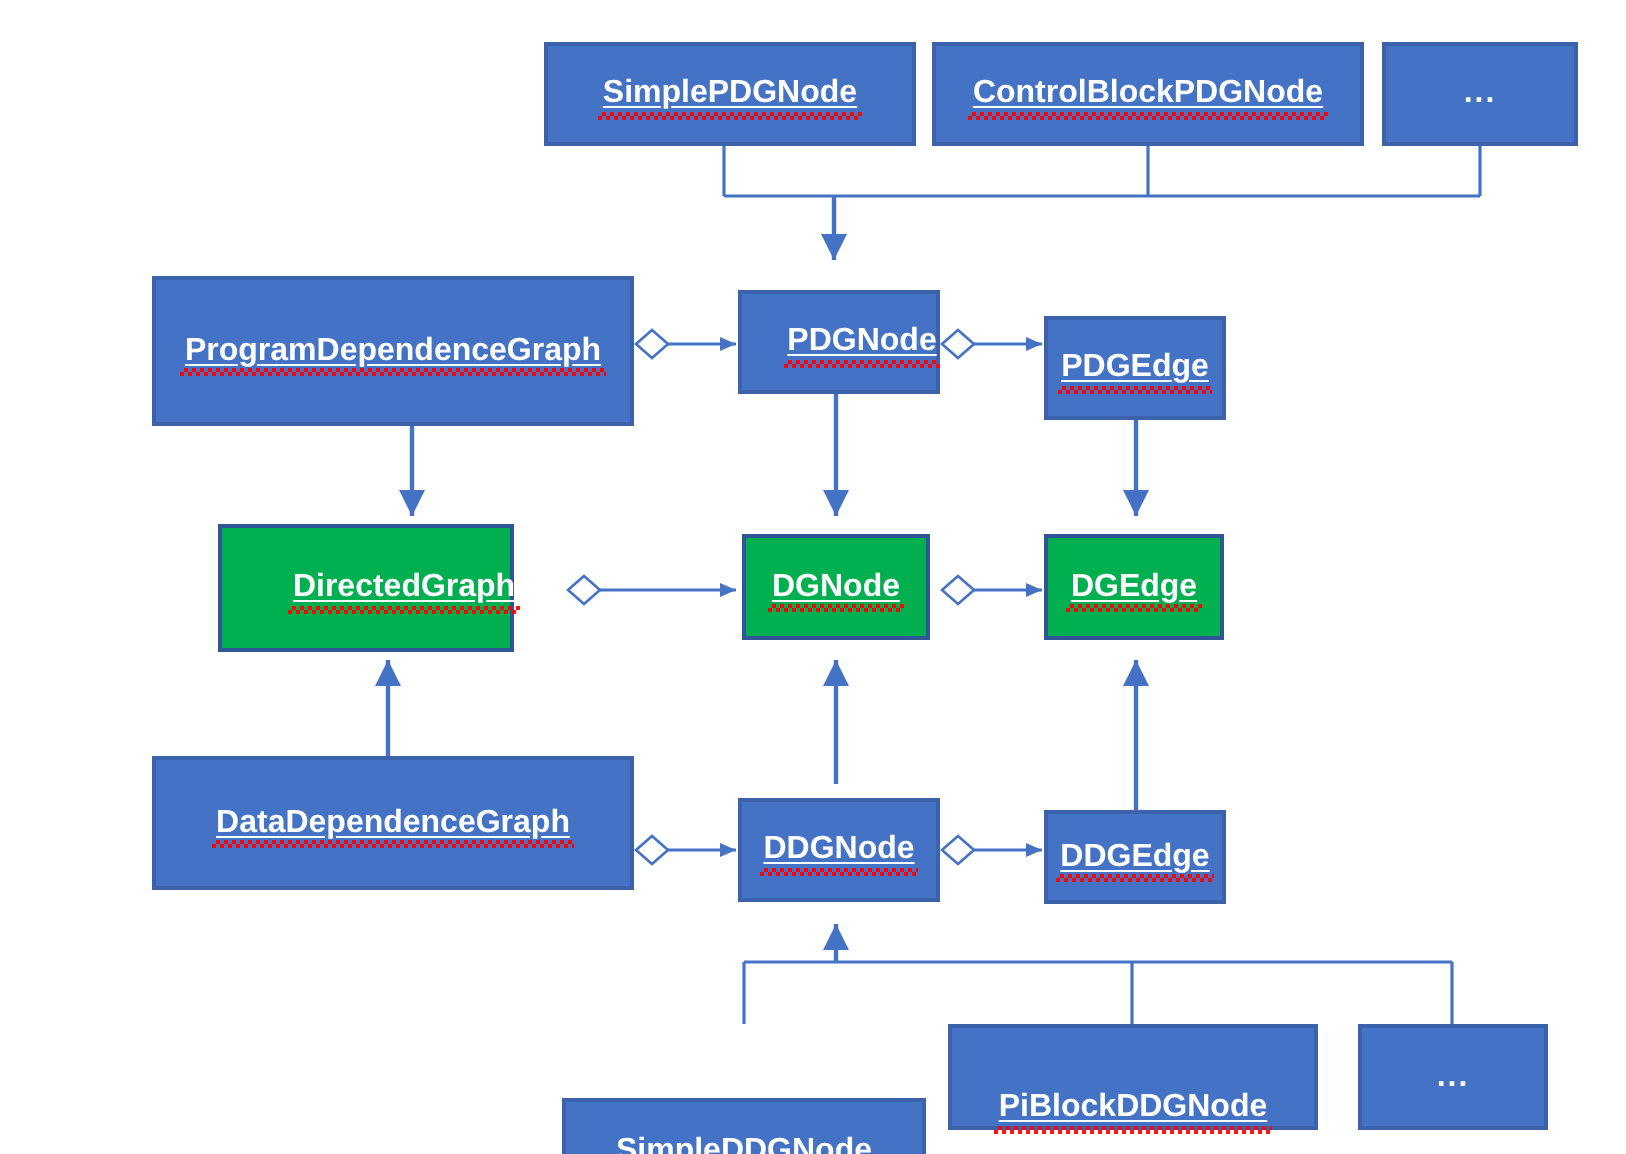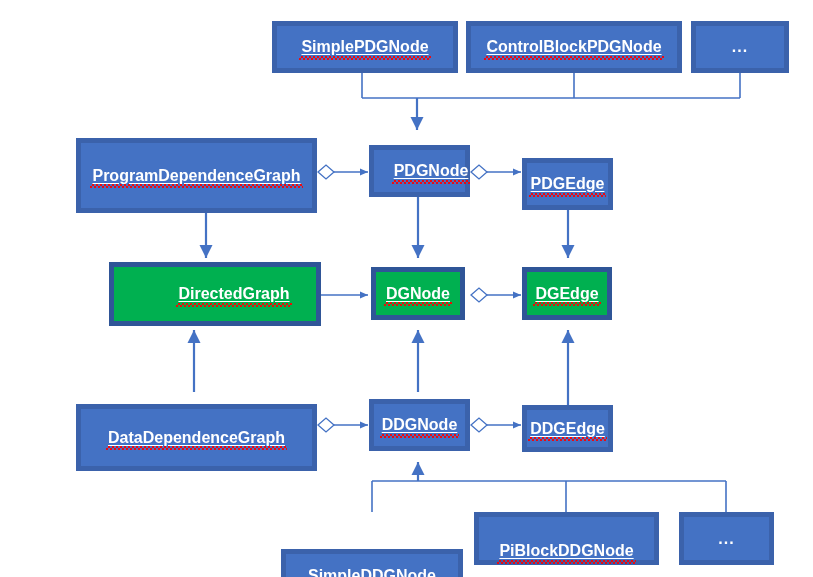--- a/index.html
+++ b/index.html
@@ -25,21 +25,21 @@
     width: 813px;
     height: 577px;
     pointer-events: none;
   }
   .node-box {
     position: absolute;
     box-sizing: border-box;
     display: flex;
     align-items: center;
     justify-content: center;
-    border: 5px solid #4c1d95;
+    border: 2px solid #4c1d95;
     z-index: 5;
   }
   .node-box.blue {
     background: #4472c4;
     border-color: #3b62ab;
   }
   .node-box.green {
     background: #00b050;
     border-color: #2f5597;
   }
@@ -161,33 +161,33 @@
   </div>
 
   <div class="node-box blue" style="left:369px; top:145px; width:101px; height:52px;padding-left:23px;">
     <span class="node-label spell">PDGNode</span>
   </div>
 
   <div class="node-box blue" style="left:522px; top:158px; width:91px; height:52px;">
     <span class="node-label spell">PDGEdge</span>
   </div>
 
-  <div class="node-box green" style="left:109px; top:262px; width:212px; height:64px;padding-left:38px;">
+  <div class="node-box green" style="left:109px; top:262px; width:148px; height:64px;padding-left:38px;">
     <span class="node-label spell">DirectedGraph</span>
   </div>
 
   <div class="node-box green" style="left:371px; top:267px; width:94px; height:53px;">
     <span class="node-label spell">DGNode</span>
   </div>
 
   <div class="node-box green" style="left:522px; top:267px; width:90px; height:53px;">
     <span class="node-label spell">DGEdge</span>
   </div>
 
-  <div class="node-box blue" style="left:76px; top:404px; width:241px; height:67px;">
+  <div class="node-box blue" style="left:76px; top:378px; width:241px; height:67px;">
     <span class="node-label spell">DataDependenceGraph</span>
   </div>
 
   <div class="node-box blue" style="left:369px; top:399px; width:101px; height:52px;">
     <span class="node-label spell">DDGNode</span>
   </div>
 
   <div class="node-box blue" style="left:522px; top:405px; width:91px; height:47px;">
     <span class="node-label spell">DDGEdge</span>
   </div>

